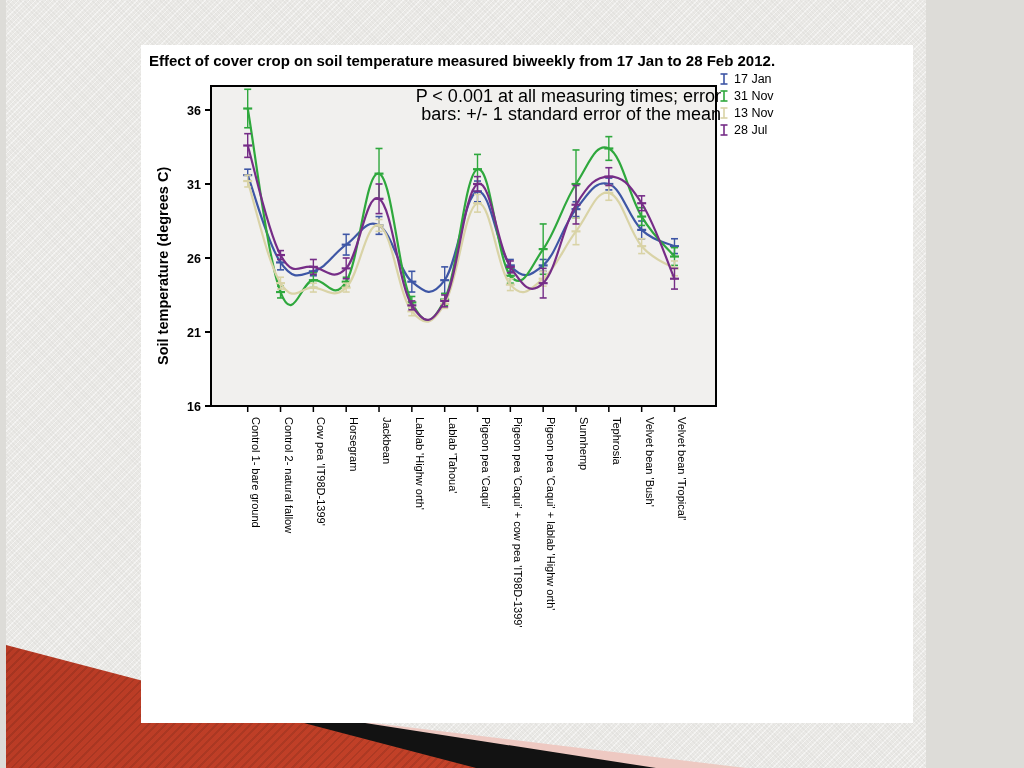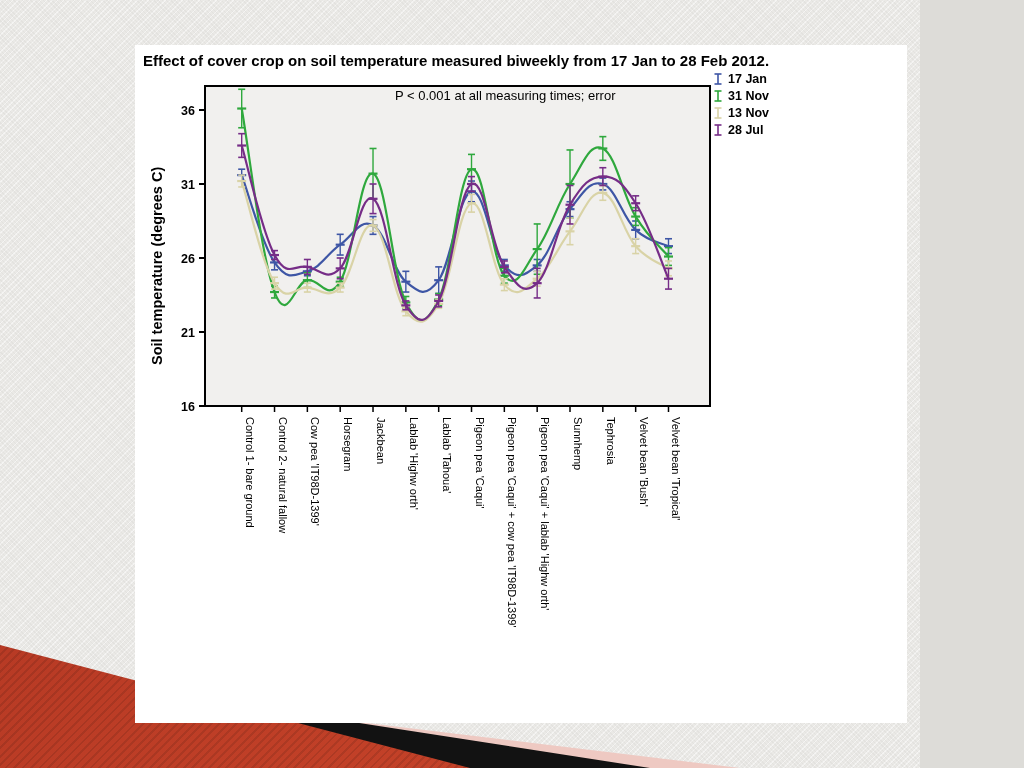--- a/index.html
+++ b/index.html
@@ -4,20 +4,21 @@
 <style>
   html,body{margin:0;padding:0;}
   body{
     width:1024px;height:768px;
     font-family:"Liberation Sans","DejaVu Sans",sans-serif;
     background:#dddcd8;
   }
   .slide{
     position:relative;width:920px;height:768px;overflow:hidden;
     background-color:#eae9e6;
+    margin-left:6px;
   }
   
   .slide::before{
     content:"";position:absolute;inset:0;z-index:0;pointer-events:none;
     background-image:
       repeating-linear-gradient(45deg, rgba(120,120,115,.06) 0 1px, transparent 1px 3px),
       repeating-linear-gradient(-45deg, rgba(255,255,255,.5) 0 1px, transparent 1px 4px);
   }
   
   .deco{position:absolute;inset:0;}
@@ -44,26 +45,26 @@
     position:absolute;left:8px;top:7px;width:760px;
     font-size:15px;font-weight:bold;color:#000;
   }
   .ylabel{
     position:absolute;left:14px;top:320px;
     transform:rotate(-90deg);transform-origin:left top;
     font-size:14.5px;font-weight:bold;white-space:nowrap;color:#000;
   }
   .annotation{
     position:absolute;left:260px;top:42px;width:320px;
-    text-align:left;font-size:13px;line-height:18px;color:#000;
+    text-align:right;font-size:18px;line-height:18px;color:#000;
   }
   .legend{
     position:absolute;left:578px;top:27px;width:120px;
   }
-  .legend-item{display:flex;align-items:center;margin-bottom:3px;font-weight:bold;}
+  .legend-item{display:flex;align-items:center;margin-bottom:3px;}
   .legend-item svg{flex:0 0 auto;margin-right:5px;}
   .legend-label{font-size:12.5px;color:#000;}
   svg text{font-family:"Liberation Sans","DejaVu Sans",sans-serif;}
 </style>
 </head>
 <body>
 
 <div class="slide">
   <div class="deco deco-pink"></div>
   <div class="deco deco-black"></div>
@@ -352,20 +353,21 @@
           <line x1="533.49" y1="223.35999999999999" x2="533.49" y2="244.07999999999998" stroke="#762d87" stroke-width="1.4"></line>
           <line x1="529.99" y1="223.35999999999999" x2="536.99" y2="223.35999999999999" stroke="#762d87" stroke-width="1.6"></line>
           <line x1="529.99" y1="244.07999999999998" x2="536.99" y2="244.07999999999998" stroke="#762d87" stroke-width="1.6"></line>
           <line x1="528.99" y1="233.72" x2="537.99" y2="233.72" stroke="#762d87" stroke-width="2.2"></line>
           <path d="M 106.7 100.51999999999998 C 113.266 122.42399999999999 126.398 185.768 139.53 210.04000000000002 C 152.662 234.31200000000004 159.228 219.21600000000004 172.36 221.88000000000002 C 185.49200000000002 224.544 192.058 236.976 205.19 223.35999999999999 C 218.322 209.74399999999997 224.88799999999998 146.4 238.01999999999998 153.8 C 251.152 161.20000000000002 257.71799999999996 239.936 270.84999999999997 260.36 C 283.98199999999997 280.784 290.548 280.192 303.68 255.92 C 316.812 231.648 323.378 145.808 336.51 139 C 349.642 132.192 356.20799999999997 202.04800000000003 369.34 221.88000000000002 C 382.472 241.71200000000002 389.03799999999995 250.592 402.16999999999996 238.16 C 415.30199999999996 225.72799999999998 421.86799999999994 181.03199999999995 434.99999999999994 159.71999999999997 C 448.13199999999995 138.408 454.698 131.89600000000002 467.83 131.60000000000002 C 480.962 131.30400000000003 487.52799999999996 137.816 500.65999999999997 158.24 C 513.7919999999999 178.66400000000002 526.924 218.624 533.49 233.72" fill="none" stroke="#762d87" stroke-width="2.2" stroke-linecap="round" clip-path="url(#plotclip)"></path>
         </g>
       </svg>
 
     <div class="annotation">
       <div>P &lt; 0.001 at all measuring times; error</div>
+      <div>bars: +/- 1 standard error of the mean</div>
     </div>
 
     <div class="legend" id="legend">
         <div class="legend-item">
           <svg width="10" height="14">
             <line x1="5" y1="2" x2="5" y2="12" stroke="#3e56a5" stroke-width="1.6"></line>
             <line x1="1.5" y1="2" x2="8.5" y2="2" stroke="#3e56a5" stroke-width="1.6"></line>
             <line x1="1.5" y1="12" x2="8.5" y2="12" stroke="#3e56a5" stroke-width="1.6"></line>
           </svg>
           <span class="legend-label">17 Jan</span>

